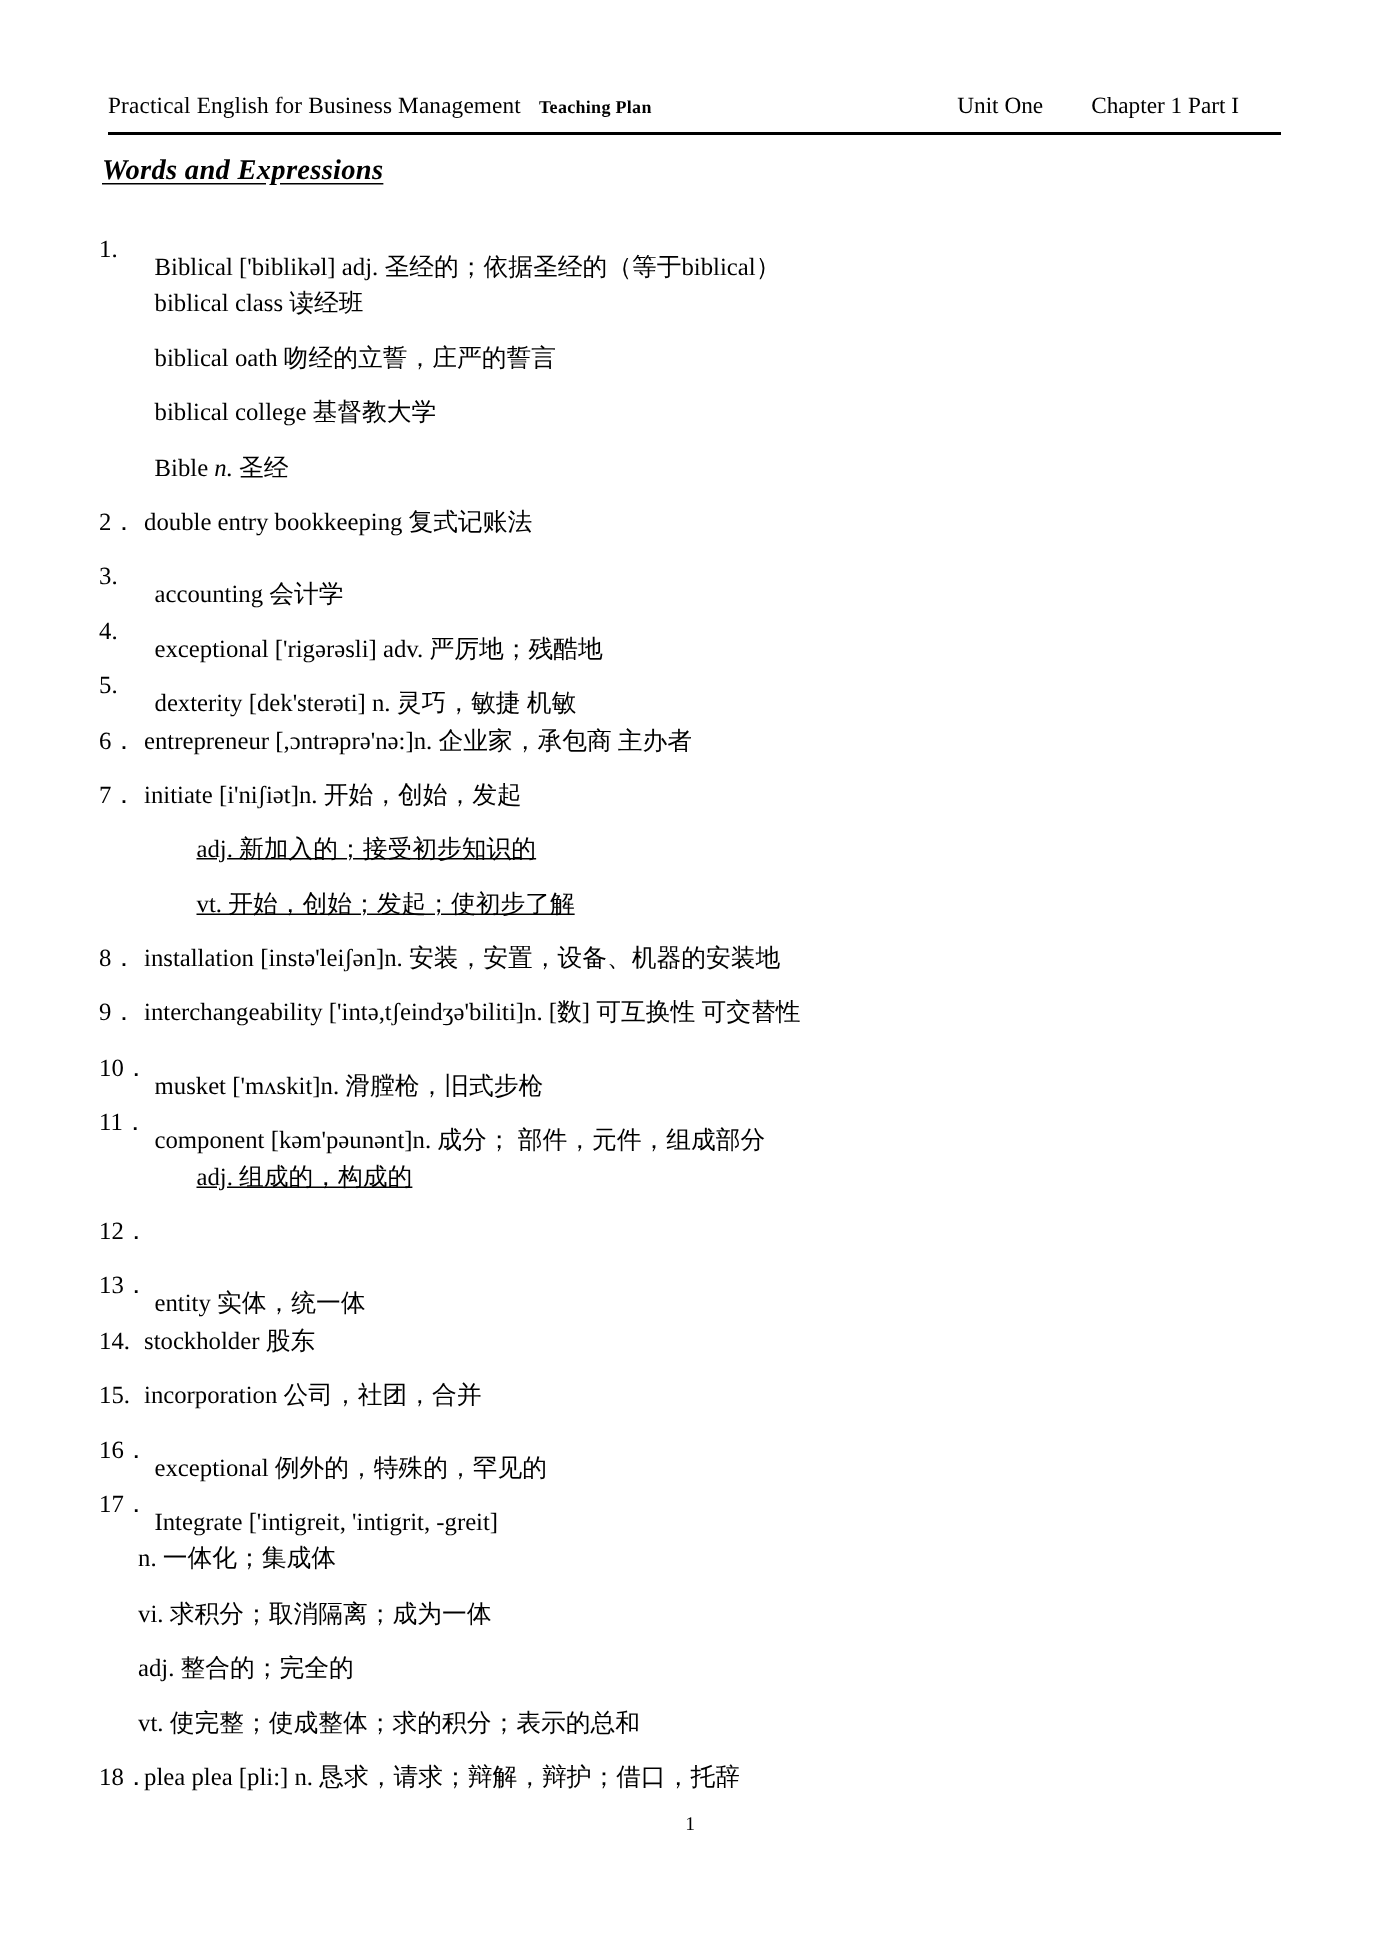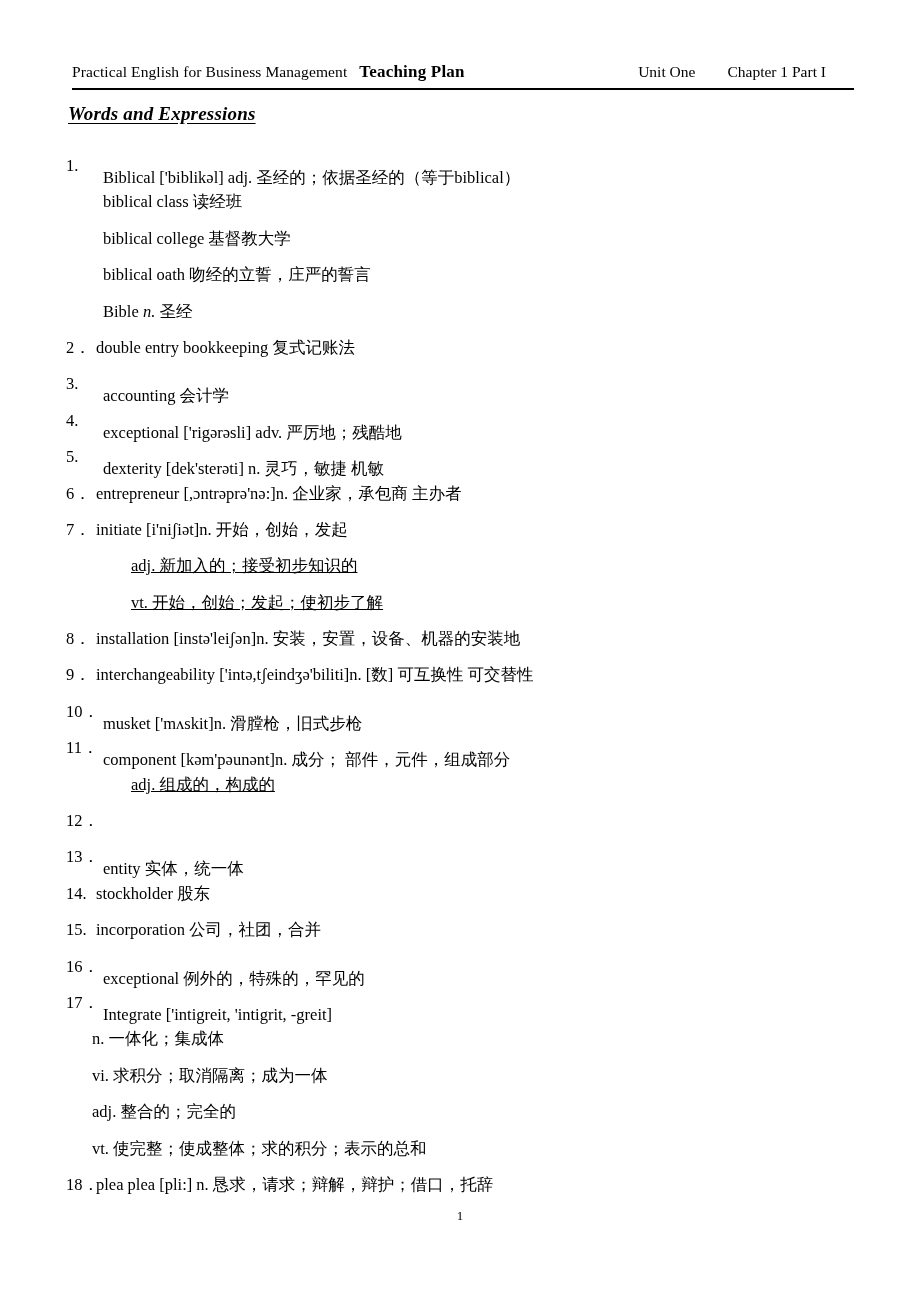--- a/index.html
+++ b/index.html
@@ -37,21 +37,21 @@
     top: 88px;
     width: 782px;
     height: 0;
     border-top: 2px solid #000;
   }
   .hdr-course {
     font-size: 15.5px;
     letter-spacing: 0.1px;
   }
   .hdr-title {
-    font-size: 17px;
+    font-size: 12px;
     font-weight: bold;
     margin-left: 12px;
     letter-spacing: 0.2px;
   }
   .hdr-spacer { flex: 1 1 auto; }
   .hdr-unit {
     font-size: 15.5px;
   }
   .hdr-chapter {
     font-size: 15.5px;
@@ -134,24 +134,24 @@
   <div class="wordlist">
 
     <div class="entry-line">
       <span class="num">1.</span>
       <span class="txt ind-main">Biblical ['biblikəl] adj. 圣经的；依据圣经的（等于biblical）</span>
     </div>
     <div class="entry-line">
       <span class="txt ind-sub1">biblical class    读经班</span>
     </div>
     <div class="entry-line">
+      <span class="txt ind-sub1">biblical oath  吻经的立誓，庄严的誓言</span>
+    </div>
+    <div class="entry-line">
       <span class="txt ind-sub1">biblical college  基督教大学</span>
-    </div>
-    <div class="entry-line">
-      <span class="txt ind-sub1">biblical oath  吻经的立誓，庄严的誓言</span>
     </div>
     <div class="entry-line">
       <span class="txt ind-sub1"><span>Bible </span><span class="ital">n.</span><span> 圣经</span></span>
     </div>
 
     <div class="entry-line">
       <span class="num">2．</span>
       <span class="txt ind-main2">double entry bookkeeping      复式记账法</span>
     </div>
 

